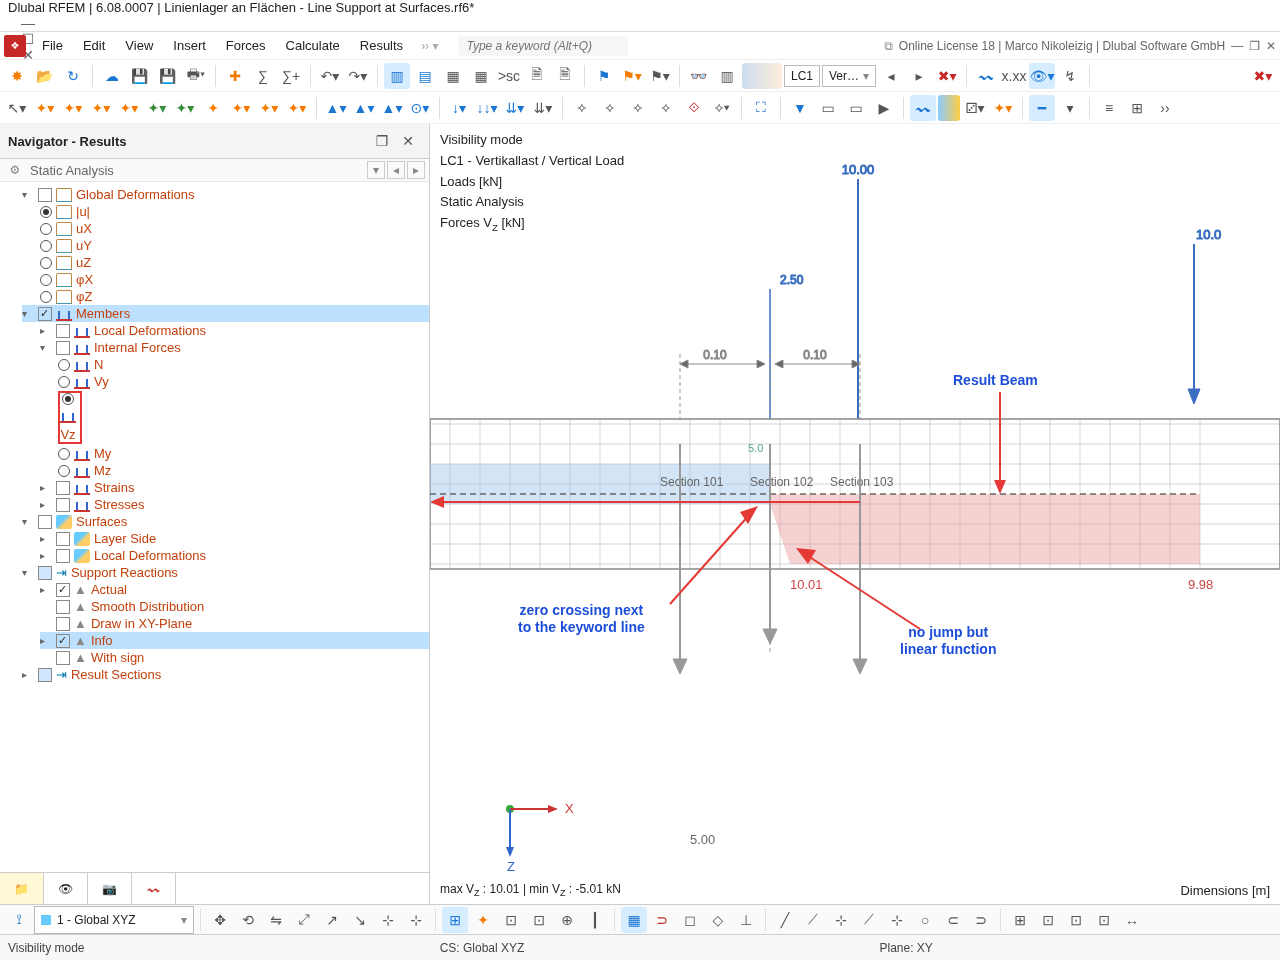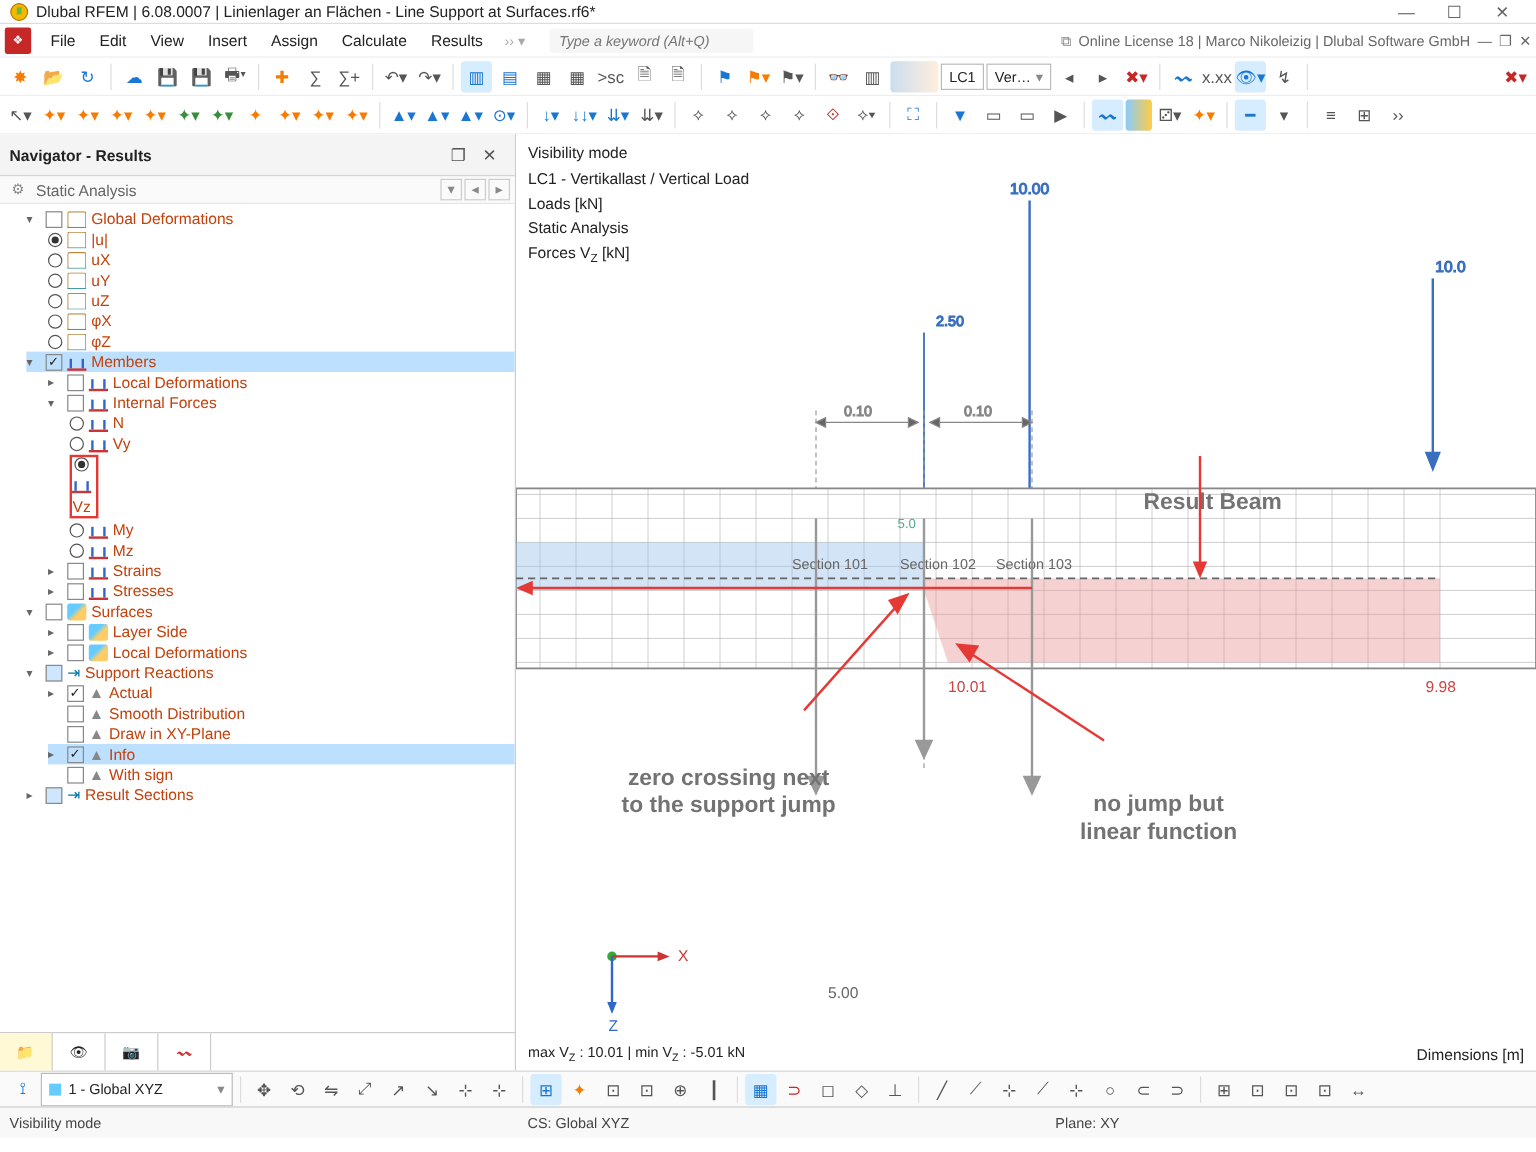--- a/index.html
+++ b/index.html
@@ -1,17 +1,17 @@
 <!DOCTYPE html>
 <html><head>
 <meta charset="utf-8">
 <style>
   * { box-sizing: border-box; font-family: "Segoe UI", Tahoma, sans-serif; }
   body { margin:0; padding:0; width:1280px; height:960px; background:#fff; font-size:12px; color:#222; overflow:hidden; }
-  .titlebar { display:flex; align-items:center; height:20px; border-bottom:1px solid #ddd; padding:0 8px; }
+  .titlebar { display:flex; height:32px; border-bottom:1px solid #ddd; padding:0 8px;flex-direction:column; }
   .titlebar .app-icon { width:16px; height:16px; margin-right:6px; }
   .titlebar .title { flex:1; font-size:13px; }
   .titlebar .winbtn { width:40px; text-align:center; font-size:14px; color:#666; cursor:pointer; }
   .menubar { display:flex; align-items:center; height:28px; border-bottom:1px solid #eee; padding:0 4px; gap:0; }
   .menubar .logo { width:22px; height:22px; background:#c62828; border-radius:2px; margin-right:6px; display:flex; align-items:center; justify-content:center; color:#fff; font-size:10px; }
   .menuitem { padding:4px 10px; cursor:pointer; font-size:13px; }
   .menubar .search { margin-left:12px; padding:3px 8px; border:none; background:#f6f6f6; border-radius:3px; color:#888; font-style:italic; width:170px; font-size:12px; }
   .menubar .right { margin-left:auto; display:flex; align-items:center; gap:6px; color:#666; font-size:12px; }
   .toolbar-row { display:flex; align-items:center; height:32px; border-bottom:1px solid #eee; padding:0 4px; gap:2px; }
   .tbtn { width:26px; height:26px; display:inline-flex; align-items:center; justify-content:center; border-radius:3px; cursor:pointer; color:#555; font-size:14px; }
@@ -50,21 +50,21 @@
   .nav-bottom { display:flex; border-top:1px solid #ccc; height:32px; }
   .nav-bottom .tab { width:44px; display:flex; align-items:center; justify-content:center; border-right:1px solid #ccc; cursor:pointer;}
   .nav-bottom .tab.active { background:#fff9d6;}
   .viewport { flex:1; position:relative; background:#fff; overflow:hidden;}
   .vp-header { position:absolute; top:6px; left:10px; font-size:13px; line-height:1.6; }
   .statusbar { height:26px; display:flex; align-items:center; border-top:1px solid #ccc; background:#f8f8f8; padding:0 8px; gap:16px; font-size:12px;}
   .statusbar .seg { color:#444; }
   .statusbar .spacer { flex:1;}
   .bottombar { height:30px; display:flex; align-items:center; border-top:1px solid #ccc; padding:0 6px; gap:2px; background:#fafafa;}
   .cs-select { border:1px solid #bbb; padding:6px 6px; background:#fff; display:inline-flex; align-items:center; gap:6px; width:160px;}
-  .annot { position:absolute; color:#737373; font-weight:600; font-size:19px; text-align:center; line-height:1.2;margin-top:48px;}
+  .annot { position:absolute; color:#1d4ed8; font-weight:600; font-size:14px; text-align:center; line-height:1.2;}
   svg text { font-family:inherit; }
   sub { font-size:0.75em; }
 </style>
 </head>
 <body>
 
 <div class="titlebar">
   <svg class="app-icon" viewBox="0 0 16 16">
       <circle cx="8" cy="8" r="7" fill="#f5b800" stroke="#b07a00"></circle>
       <rect x="6" y="4" width="4" height="6" fill="#6b4"></rect>
@@ -74,21 +74,21 @@
   <span class="winbtn">☐</span>
   <span class="winbtn">✕</span>
 </div>
 
 <div class="menubar">
   <div class="logo">❖</div>
   <div class="menuitem">File</div>
   <div class="menuitem">Edit</div>
   <div class="menuitem">View</div>
   <div class="menuitem">Insert</div>
-  <div class="menuitem">Assign</div>
+  <div class="menuitem">Forces</div>
   <div class="menuitem">Calculate</div>
   <div class="menuitem">Results</div>
   <span style="color:#aaa;margin:0 8px">›› ▾</span>
   <input class="search" placeholder="Type a keyword (Alt+Q)" style="">
   <div class="right">
     <span style="color:#888">⧉</span>
     <span>Online License 18 | Marco Nikoleizig | Dlubal Software GmbH</span>
     <span>—</span>
     <span>❐</span>
     <span>✕</span>
@@ -521,21 +521,21 @@
         <polygon points="50,110 44,96 56,96" fill="#e53935"></polygon>
       </svg>
 
     <svg style="position:absolute;top:370px;left:0" width="440" height="20">
         <line x1="430" y1="8" x2="10" y2="8" stroke="#e53935" stroke-width="2"></line>
         <polygon points="0,8 14,2 14,14" fill="#e53935"></polygon>
       </svg>
 
     <div class="annot" style="top:478px;left:88px;">
       <div>zero crossing next</div>
-      <div>to the support jump</div>
+      <div>to the keyword line</div>
     </div>
     <svg style="position:absolute;top:380px;left:220px" width="120" height="110">
         <line x1="20" y1="100" x2="100" y2="10" stroke="#e53935" stroke-width="2"></line>
         <polygon points="108,2 90,8 98,20" fill="#e53935"></polygon>
       </svg>
 
     <div class="annot" style="top:500px;left:470px;">
       <div>no jump but</div>
       <div>linear function</div>
     </div>

